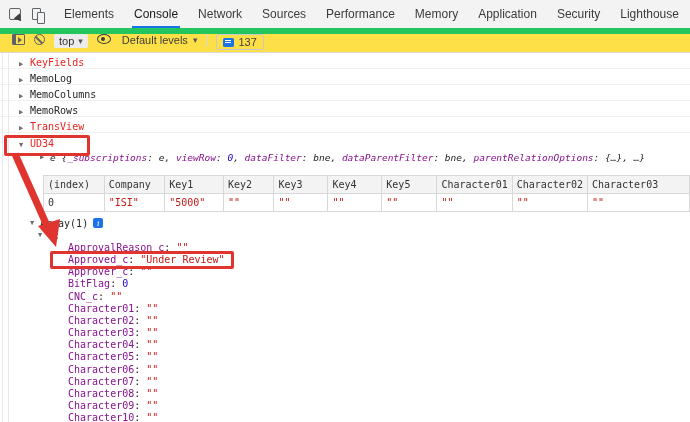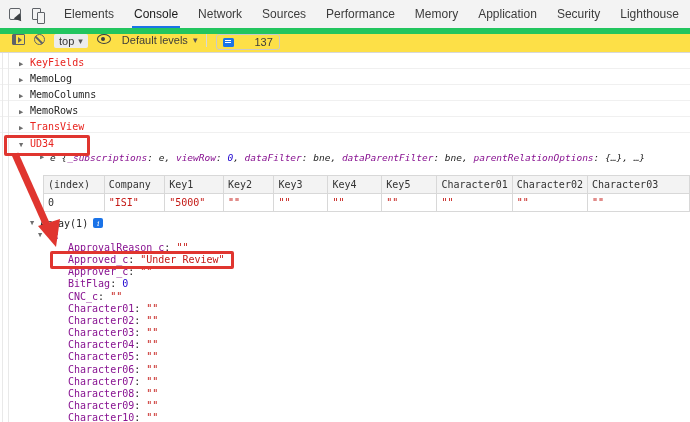--- a/index.html
+++ b/index.html
@@ -41,21 +41,21 @@
              display:flex; align-items:center; gap:4px; }
   .caret::after { content:"▾"; font-size:9px; color:#555; }
   .icon-eye { width:14px; height:10px; border:1.5px solid #3c4043; border-radius:50%; position:relative; }
   .icon-eye::after { content:""; position:absolute; left:3.5px; top:2px; width:4px; height:4px;
     border-radius:50%; background:#3c4043; }
   .filter-input { width:93px; height:15px; border:1px solid #d0d0d0; border-radius:2px;
     font-size:11px; padding:0 4px; color:#333; font-family:"Liberation Sans",sans-serif; outline:none; }
   .filter-input::placeholder { color:#9a9a9a; }
   .levels { font-size:11px; color:#3c3c3c; display:flex; align-items:center; gap:5px; margin-left:2px; }
   .tsep { width:1px; height:13px; background:#d8d8d8; }
-  .issues-badge { display:flex; align-items:center; gap:20px; border:1px solid #c9c9c9; border-radius:3px;
+  .issues-badge { display:flex; align-items:center; gap:4px; border:1px solid #c9c9c9; border-radius:3px;
     padding:1px 6px; font-size:11px; color:#3c3c3c; height:16px; }
   .icon-bubble { width:11px; height:9px; background:#1a73e8; border-radius:1.5px; position:relative; }
   .icon-bubble::after { content:""; position:absolute; left:2px; top:2.5px; width:6px; height:1px;
     background:#fff; box-shadow:0 2px 0 #fff; }
 
   
   .console { position:relative; height:380px; overflow:hidden;
     font-family:"DejaVu Sans Mono", monospace; font-size:10px; color:#242424; }
   .gline { position:absolute; top:0; bottom:0; width:1px; background:#e9e9e9; }
   .crow { height:16px; display:flex; align-items:flex-end; padding-left:19px;

